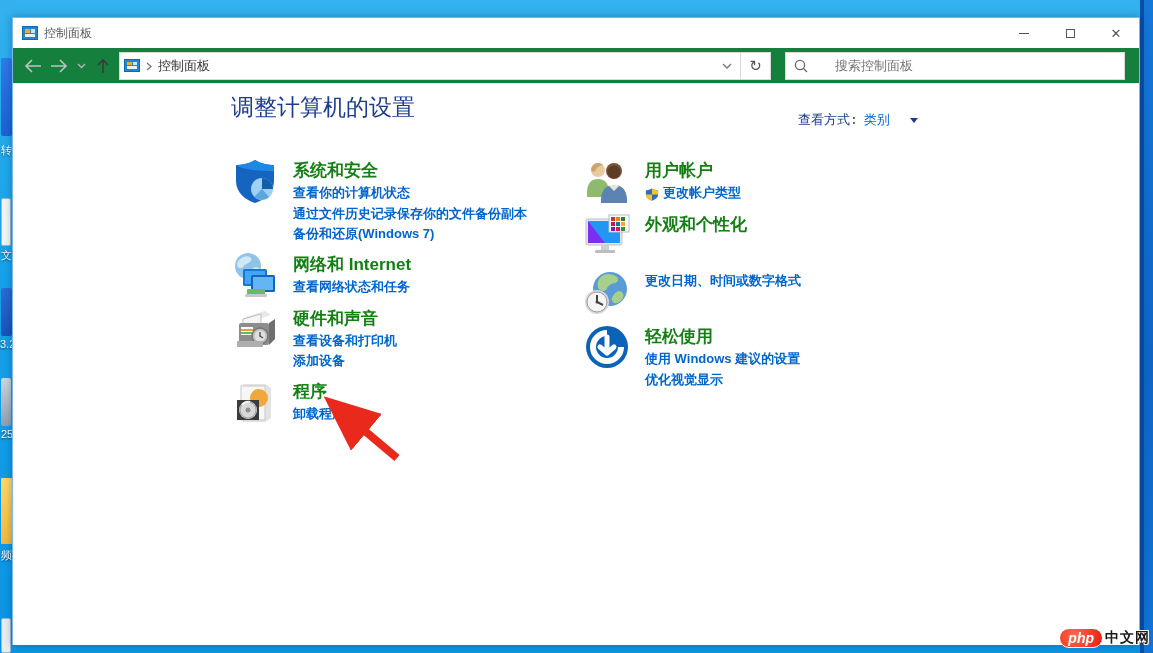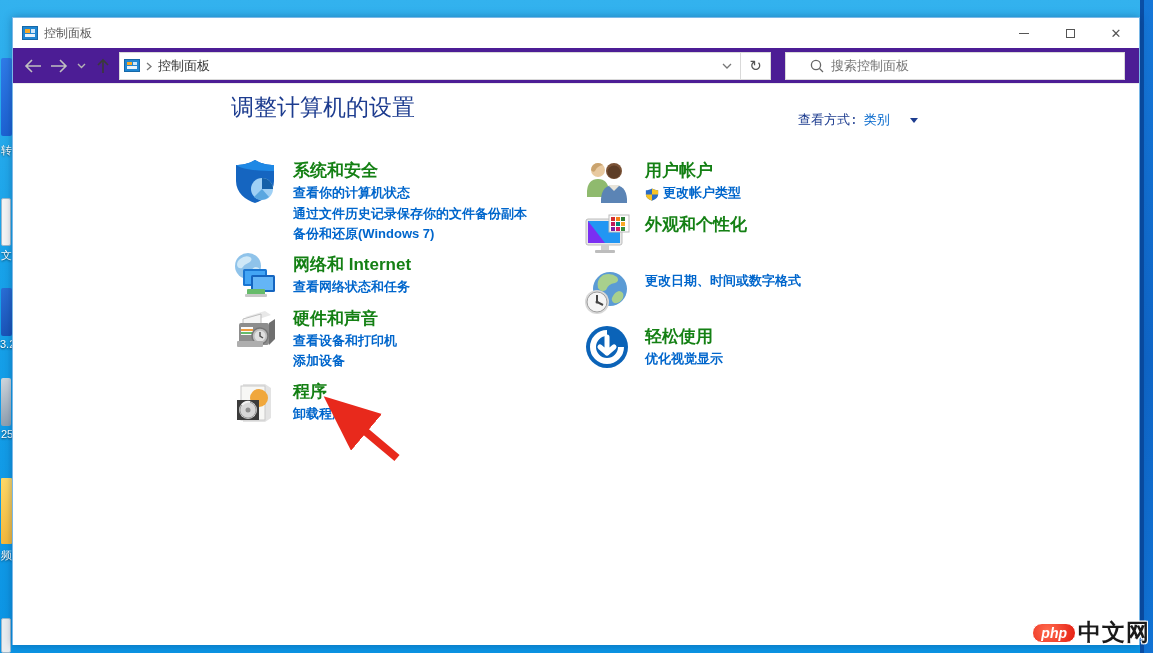--- a/index.html
+++ b/index.html
@@ -7,21 +7,21 @@
   body { position:relative; background:linear-gradient(180deg,#33b2ee 0%, #18a2e9 40%, #0c94e4 100%); }
 
   
   .desktop-strip-left { position:absolute; left:0; top:0; width:12px; height:653px; overflow:hidden; }
   .frag { position:absolute; left:1px; color:#fff; font-size:11px; text-shadow:0 1px 2px rgba(0,0,0,.6); white-space:nowrap; }
   .frag-ico { position:absolute; left:1px; border-radius:2px; }
   .desktop-strip-right { position:absolute; right:0; top:0; width:13px; height:653px; background:linear-gradient(180deg,#1577d8 0%,#0f65c6 55%,#1173d4 100%); }
   .desktop-strip-right::before { content:""; position:absolute; left:0; top:0; width:4px; height:100%; background:#0a4ea6; display:block; }
 
   
-  .window { position:absolute; left:12px; top:17px; width:1128px; height:628px; background:#4c1d95; border:1px solid #7ab8e8; box-shadow:0 0 8px rgba(0,40,90,.35); }
+  .window { position:absolute; left:12px; top:17px; width:1128px; height:628px; background:#15803d; border:1px solid #7ab8e8; box-shadow:0 0 8px rgba(0,40,90,.35); }
 
   .titlebar { height:30px; display:flex; align-items:center; background:#fff; }
   .app-icon { width:16px; height:14px; margin:0 6px 0 9px; position:relative; background:#1f86d2; border:1px solid #1668a8; }
   .app-icon i { position:absolute; display:block; }
   .app-icon .sq1 { left:2px; top:2px; width:5px; height:4px; background:#f7a828; }
   .app-icon .sq2 { left:8px; top:2px; width:4px; height:4px; background:#cfe6f7; }
   .app-icon .sq3 { left:2px; top:7px; width:10px; height:3px; background:#e8f2fa; }
   .title-text { font-size:12px; color:#5a5a5a; }
   .win-controls { margin-left:auto; display:flex; height:100%; }
   .win-btn { width:46px; height:100%; display:flex; align-items:center; justify-content:center; color:#555; }
@@ -36,21 +36,21 @@
   .addressbar { flex:0 0 auto; width:622px; height:28px; border:1px solid #d9d9d9; display:flex; align-items:center; padding-left:4px; background:#fff; }
   .addr-icon { width:16px; height:13px; position:relative; background:#1f86d2; border:1px solid #1668a8; margin-right:4px; }
   .addr-icon i { position:absolute; display:block; }
   .addr-icon .sq1 { left:2px; top:2px; width:5px; height:3px; background:#f7a828; }
   .addr-icon .sq2 { left:8px; top:2px; width:4px; height:3px; background:#cfe6f7; }
   .addr-icon .sq3 { left:2px; top:6px; width:10px; height:3px; background:#e8f2fa; }
   .crumb-chevron { margin:0 6px 0 2px; }
   .crumb-text { font-size:13px; color:#333; }
   .addr-dd { margin-left:auto; width:26px; display:flex; justify-content:center; }
   .refresh-btn { width:30px; height:28px; border:1px solid #d9d9d9; border-left:none; display:flex; align-items:center; justify-content:center; font-size:15px; color:#555; background:#fff; }
-  .searchbox { margin-left:14px; flex:1; height:28px; border:1px solid #d9d9d9; display:flex; align-items:center; padding:0 24px; background:#fff; }
+  .searchbox { margin-left:14px; flex:1; height:28px; border:1px solid #d9d9d9; display:flex; align-items:center; padding:0 8px; background:#fff;gap:20px; }
   .searchbox input { border:none; outline:none; flex:1; font-size:13px; color:#333; font-family:inherit; }
   .searchbox input::placeholder { color:#757575; opacity:1; }
 
   
   .content { position:relative; height:561px; background:#fff; overflow:hidden; }
   .page-heading { position:absolute; left:218px; top:8px; font-size:23px; color:#1d3c8f; font-weight:400; }
   .view-by { position:absolute; left:785px; top:27px; font-size:13px; display:flex; align-items:center; gap:6px; }
   .view-by-label { color:#1d3c8f;font-family:Liberation Mono, monospace; }
   .view-by-value { color:#0066cc; display:flex; align-items:center; gap:20px; }
   .tri-down { width:0; height:0; border-left:4px solid transparent; border-right:4px solid transparent; border-top:5px solid #1d3c8f; display:inline-block; }
@@ -65,21 +65,21 @@
   .cat-title { font-size:17px; line-height:24px; color:#148014; }
   .cat-link { font-size:13px; line-height:20.5px; color:#0066cc; display:flex; align-items:center; gap:4px; }
   .uac { width:14px; height:13px; display:inline-block; }
 
   
   .annot-arrow { position:absolute; left:300px; top:305px; width:130px; height:95px; pointer-events:none; }
 
   
   .watermark { position:absolute; right:3px; bottom:5px; display:flex; align-items:center; z-index:50; }
   .wm-php { background:radial-gradient(circle at 35% 35%, #ff6a4d, #e41d11); color:#fff; font-weight:bold; font-style:italic; font-size:14px; padding:1px 8px; border-radius:11px; border:1px solid #fff; }
-  .wm-cn { font-size:23px; font-weight:bold; color:#1a1a1a; margin-left:2px; letter-spacing:1px;
+  .wm-cn { font-size:14px; font-weight:bold; color:#1a1a1a; margin-left:2px; letter-spacing:1px;
            text-shadow:-1px -1px 0 #fff, 1px -1px 0 #fff, -1px 1px 0 #fff, 1px 1px 0 #fff; }
 </style>
 </head>
 <body>
 
 <div class="desktop-strip-left">
   <div class="frag-ico" style="top:58px;width:11px;height:78px;background:linear-gradient(135deg,#2f7ce8,#1b5fd0);"></div>
   <div class="frag" style="top:143px;">转</div>
   <div class="frag-ico" style="top:198px;width:10px;height:48px;background:#f4f4f4;border:1px solid #9db8cc;"></div>
   <div class="frag" style="top:248px;">文</div>
@@ -345,20 +345,23 @@
   <div class="cat">
     <span class="cat-icon">
             <svg id="def-ease-of-access-icon" viewBox="0 0 48 48">
               <circle cx="24" cy="24" r="21" fill="#0b63b8"></circle>
               <path d="M24 10 a14 14 0 1 0 14 14" stroke="#fff" stroke-width="6" fill="none"></path>
               <path d="M24 14 L24 30 M24 30 L17 24 M24 30 L31 24" stroke="#fff" stroke-width="5" fill="none" stroke-linecap="round" stroke-linejoin="round"></path>
             </svg>
           </span>
     <div class="cat-body">
       <div class="cat-title">轻松使用</div>
+    <div class="cat-link">
+              <span>使用 Windows 建议的设置</span>
+            </div>
             <div class="cat-link">
               <span>优化视觉显示</span>
             </div>
           </div>
   </div>
 </div>
 
     <svg class="annot-arrow" viewBox="0 0 130 95">
       <defs>
           <marker id="ah" markerWidth="7" markerHeight="7" refX="2.2" refY="3" orient="auto">

